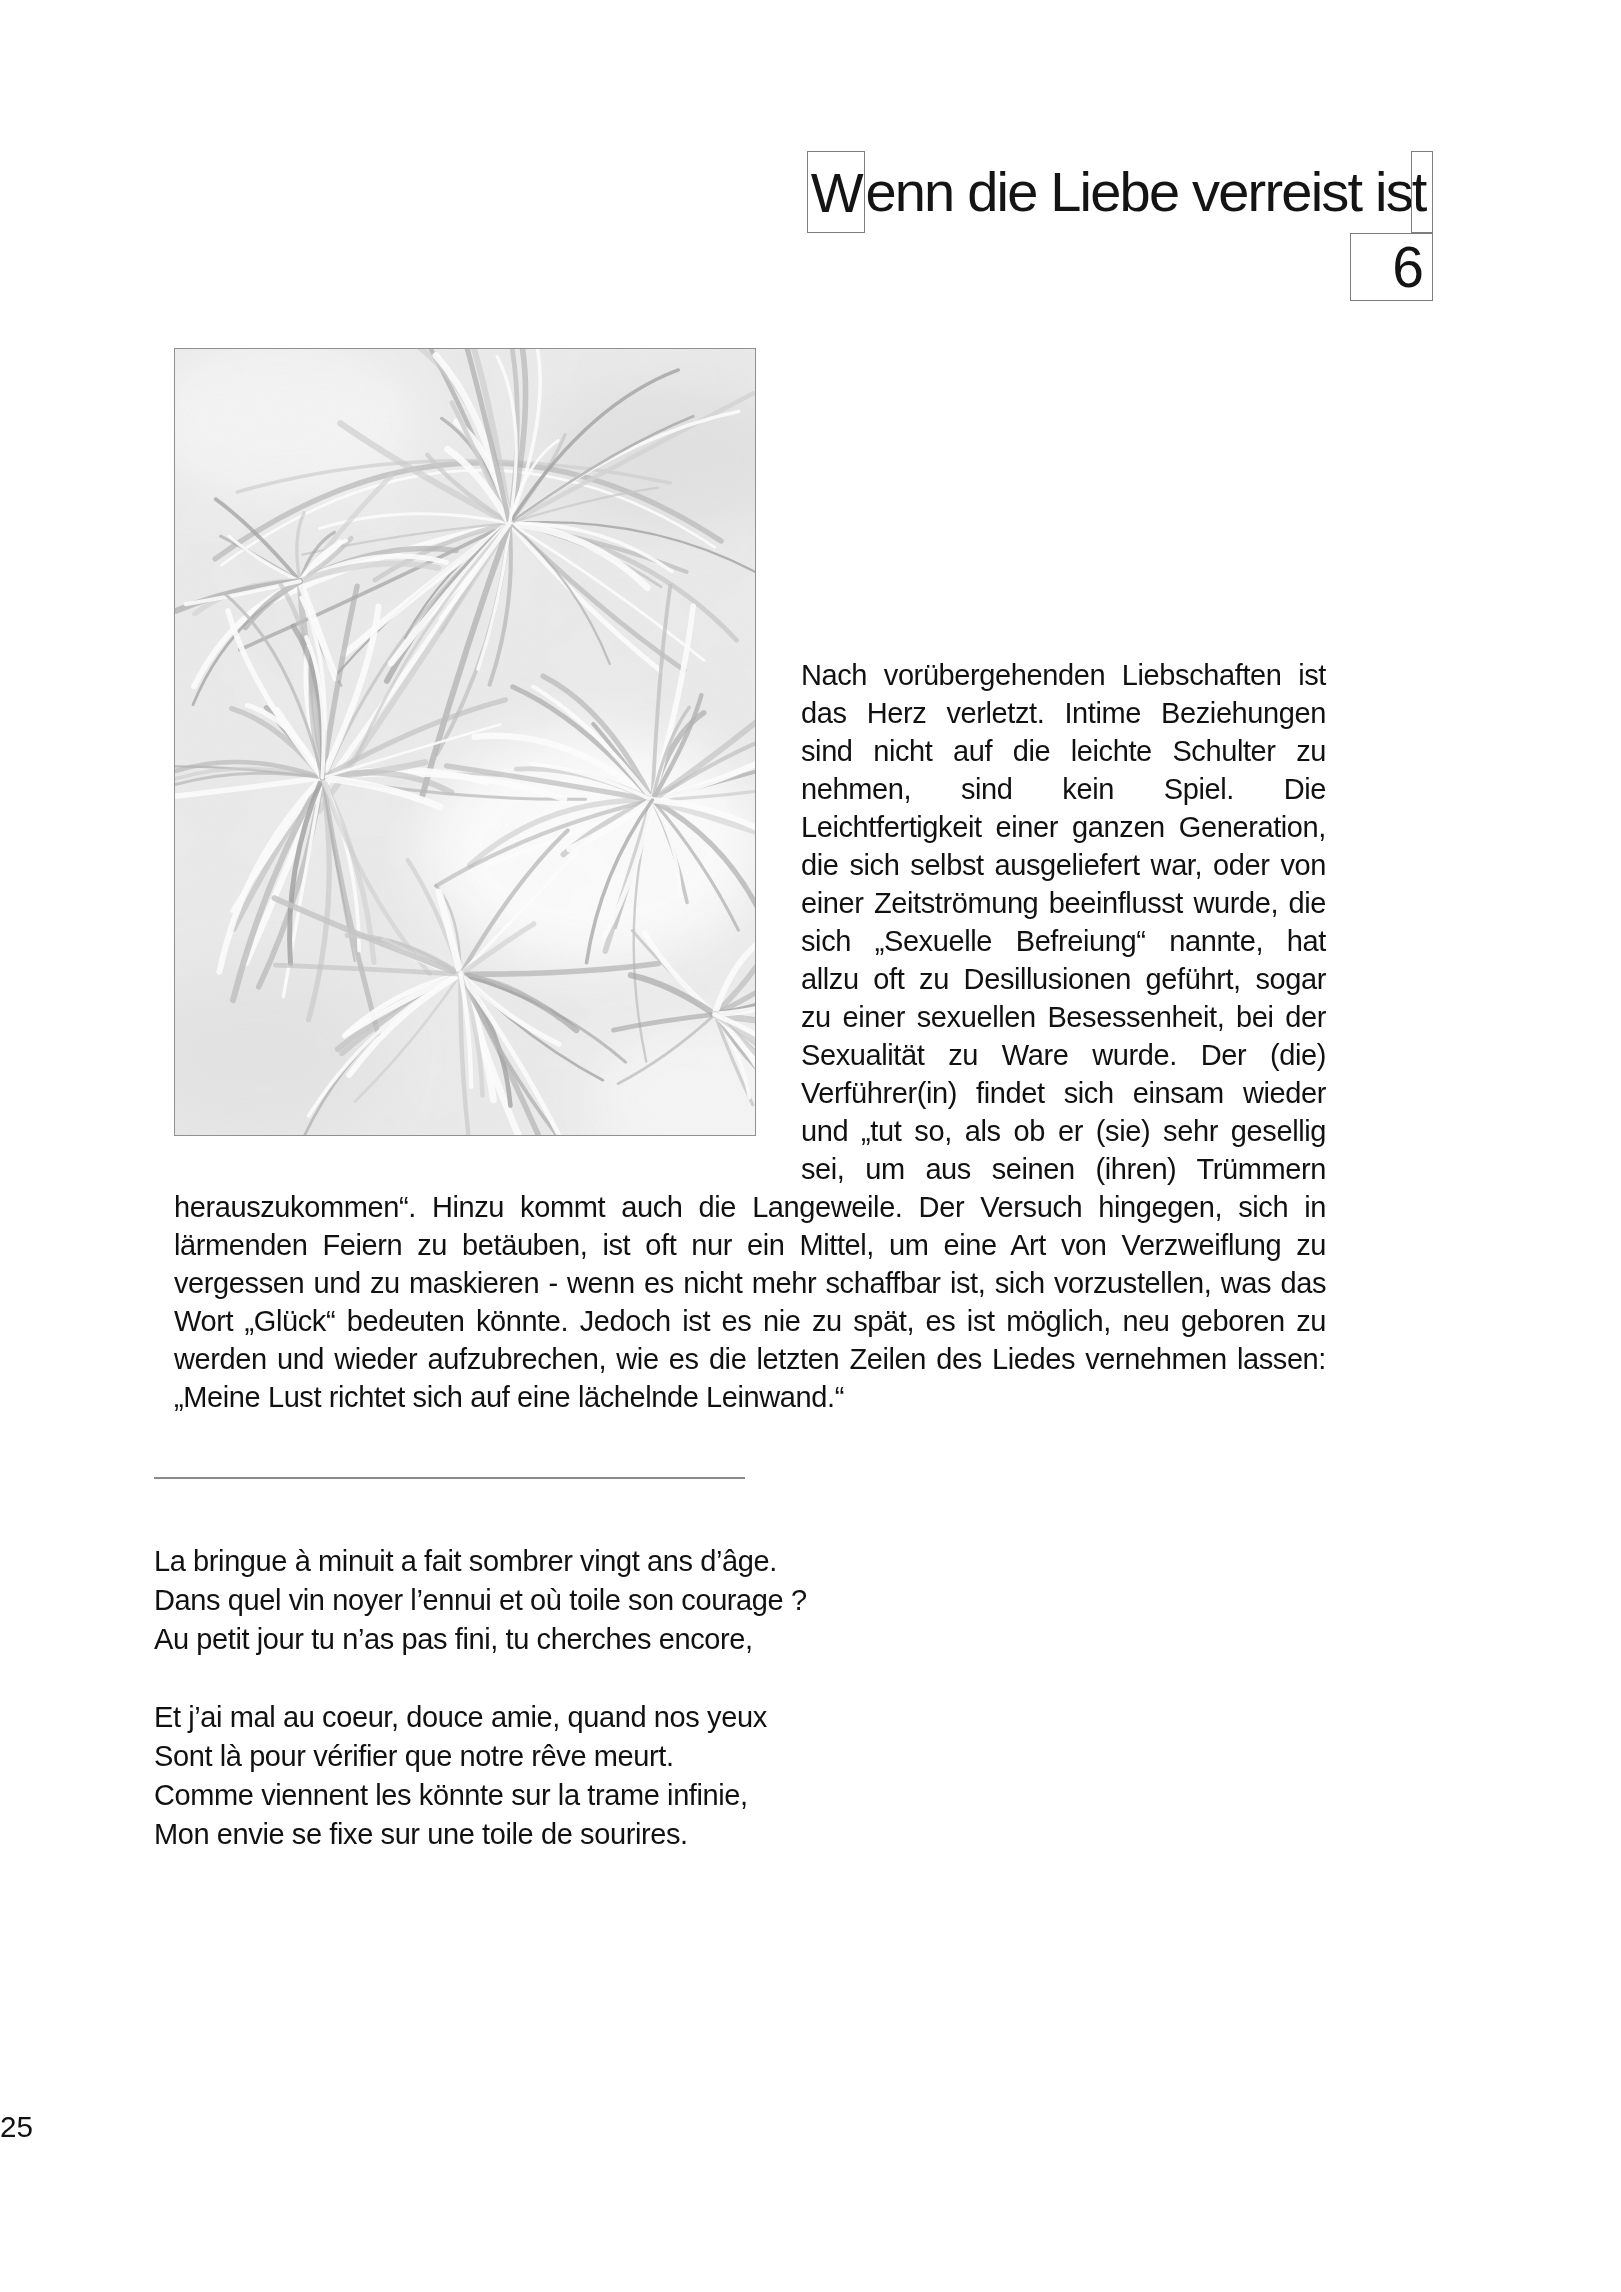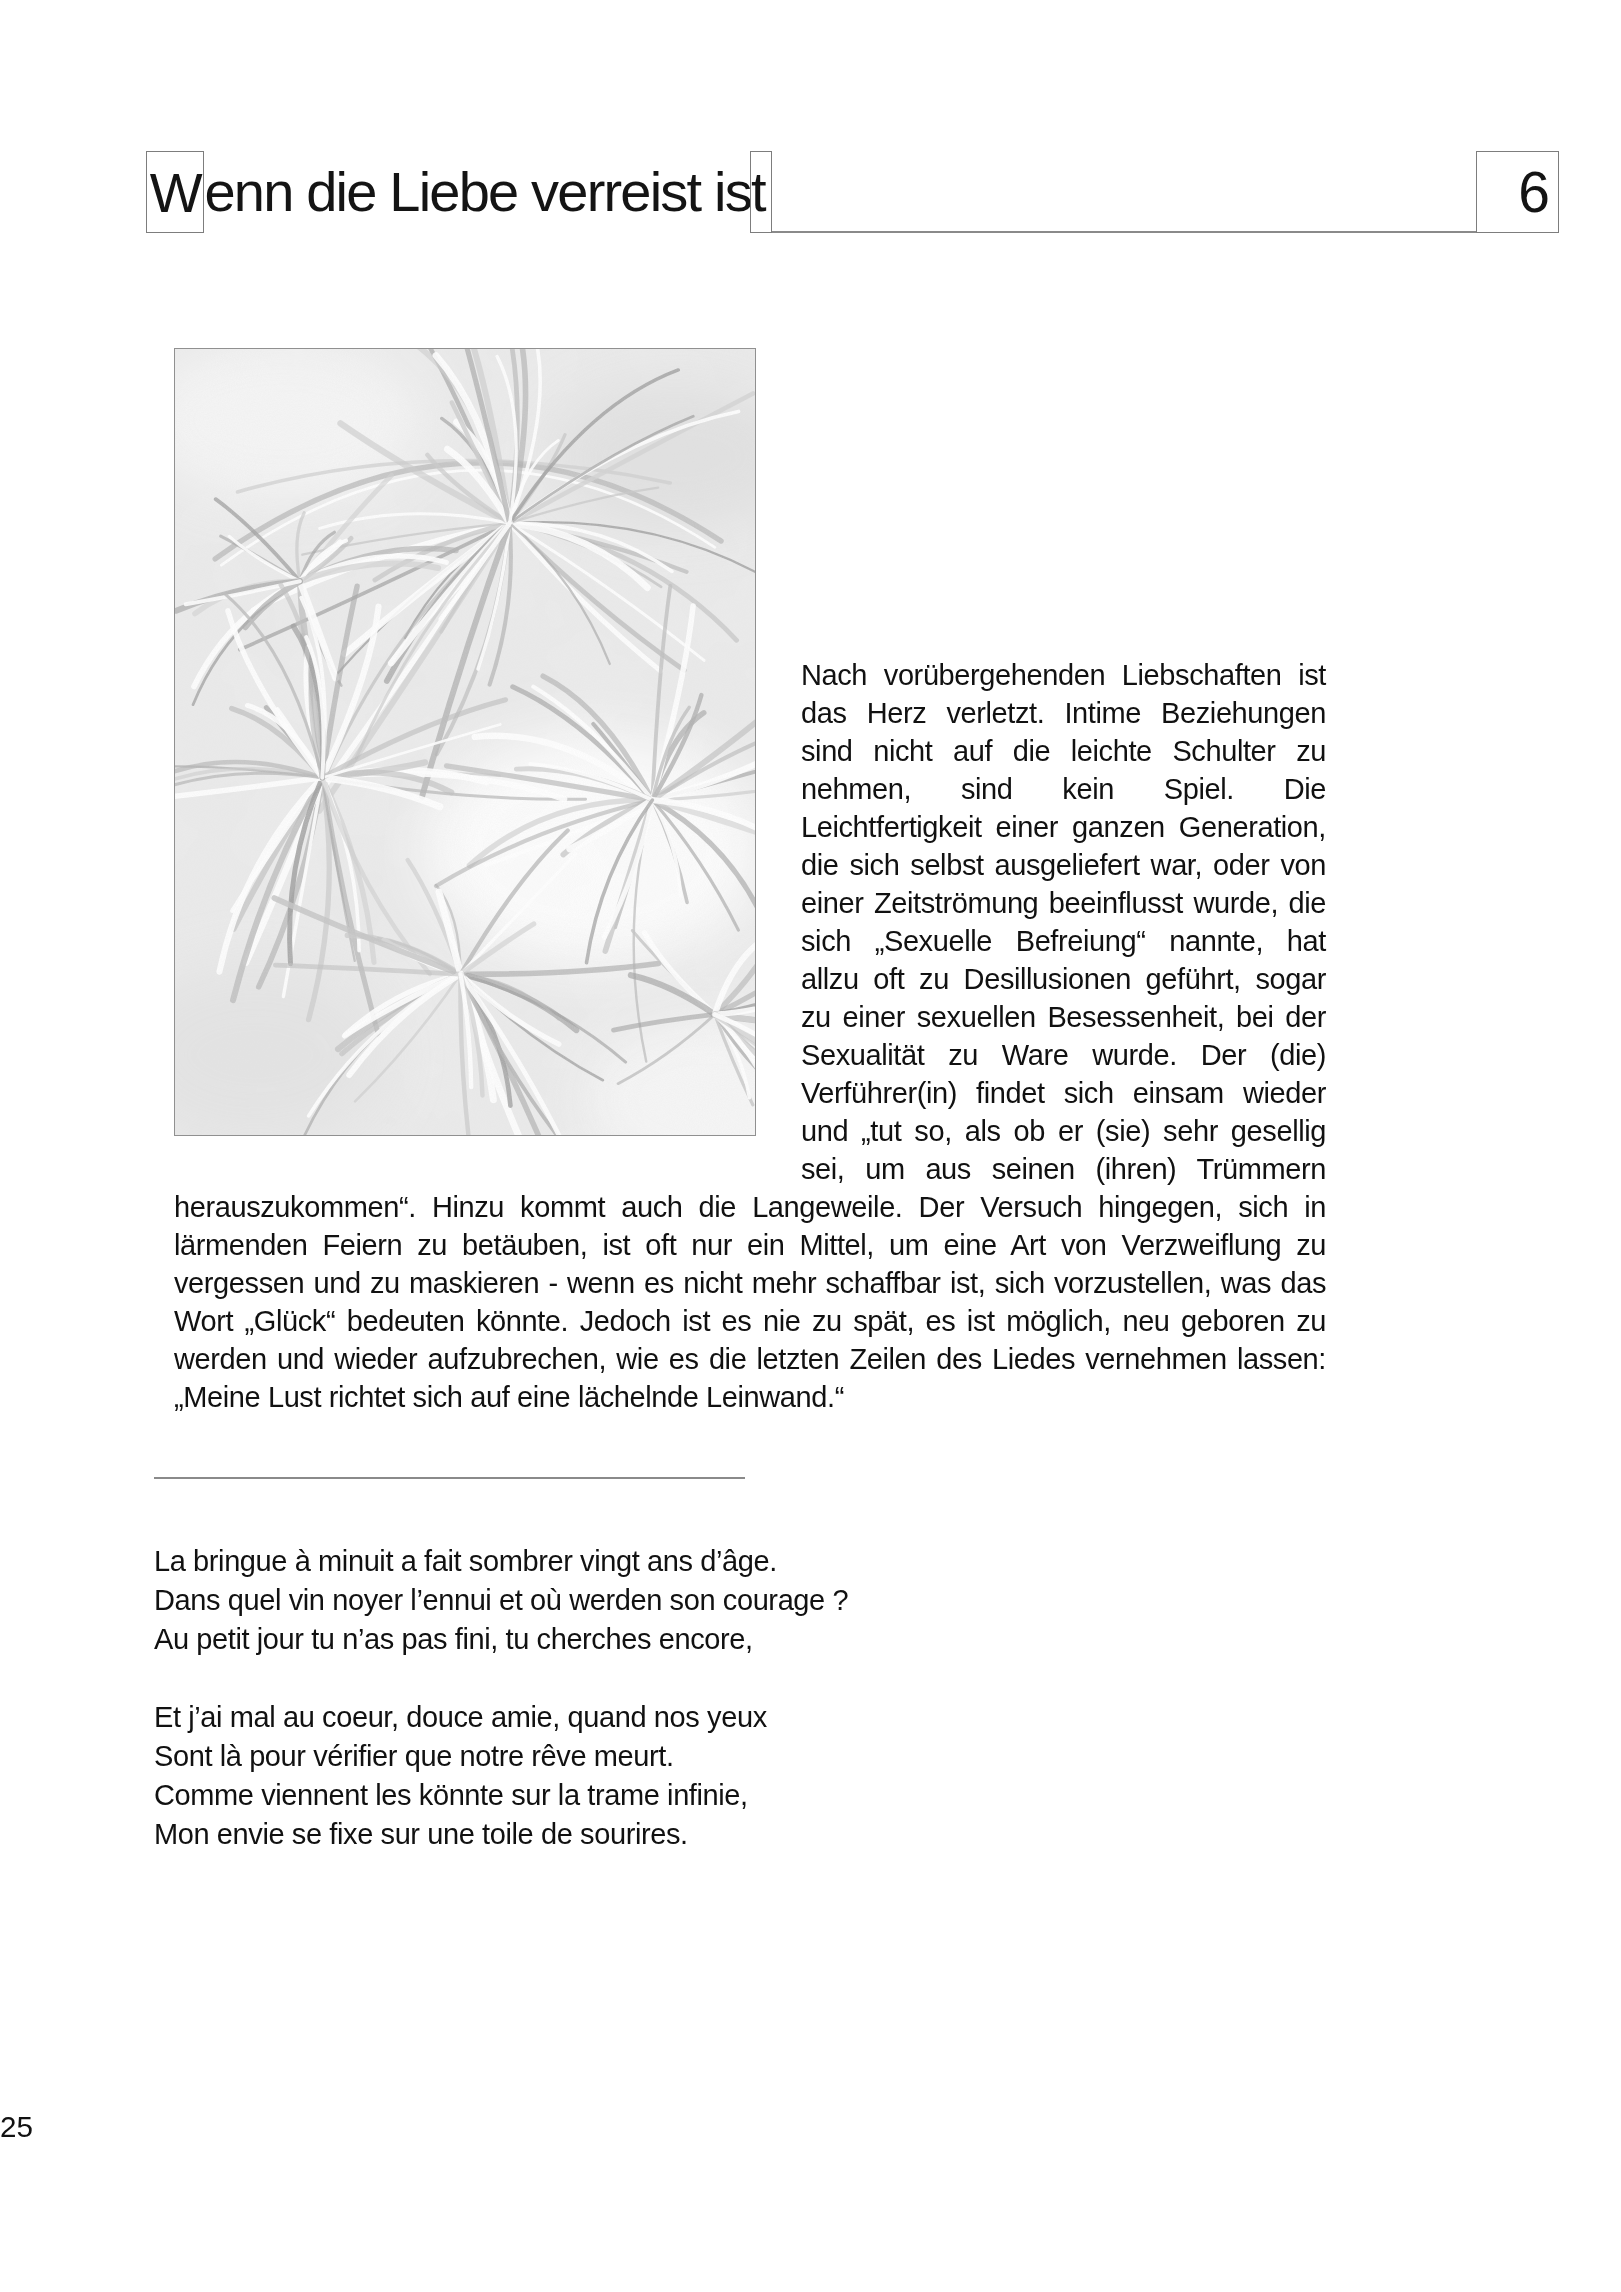--- a/index.html
+++ b/index.html
@@ -6,22 +6,22 @@
   .page{
     position:relative;
     width:1621px;height:2293px;
     background:#ffffff;
     overflow:hidden;
     font-family:"Liberation Sans","DejaVu Sans",sans-serif;
     color:#111111;
   }
   
   .chapter-header{
-    position:absolute;left:146px;top:151px;width:1413px;height:82px;
-    display:flex;align-items:center;
+    position:absolute;left:146px;top:151px;width:1287px;height:82px;
+    display:flex;align-items:flex-end;flex-direction:column;
   }
   .chapter-title{
     font-size:56px;line-height:82px;letter-spacing:-1.8px;
     font-stretch:condensed;white-space:nowrap;color:#141414;
   }
   .cap-box{
     display:inline-block;height:82px;box-sizing:border-box;
     border:0.9px solid #7d7d7d;padding:0 2.7px;vertical-align:top;
   }
   .end-box{
@@ -316,21 +316,21 @@
     </figure>
     <div class="text-offset-spacer"></div>
     <p class="body-paragraph">Nach vorübergehenden Liebschaften ist das Herz verletzt. Intime Beziehungen sind nicht auf die leichte Schulter zu nehmen, sind kein Spiel. Die Leichtfertigkeit einer ganzen Generation, die sich selbst ausgeliefert war, oder von einer Zeitströmung beeinflusst wurde, die sich „Sexuelle Befreiung“ nannte, hat allzu oft zu Desillusionen geführt, sogar zu einer sexuellen Besessenheit, bei der Sexualität zu Ware wurde. Der (die) Verführer(in) findet sich einsam wieder und „tut so, als ob er (sie) sehr gesellig sei, um aus seinen (ihren) Trümmern herauszukommen“. Hinzu kommt auch die Langeweile. Der Versuch hingegen, sich in lärmenden Feiern zu betäuben, ist oft nur ein Mittel, um eine Art von Verzweiflung zu vergessen und zu maskieren - wenn es nicht mehr schaffbar ist, sich vorzustellen, was das Wort „Glück“ bedeuten könnte. Jedoch ist es nie zu spät, es ist möglich, neu geboren zu werden und wieder aufzubrechen, wie es die letzten Zeilen des Liedes vernehmen lassen: „Meine Lust richtet sich auf eine lächelnde Leinwand.“</p>
   </section>
 
   <div class="section-divider"></div>
 
   <section class="poem">
     <div class="stanza stanza-1">
       <div class="poem-line">La bringue à minuit a fait sombrer vingt ans d’âge.</div>
-      <div class="poem-line">Dans quel vin noyer l’ennui et où werden son courage ?</div>
+      <div class="poem-line">Dans quel vin noyer l’ennui et où toile son courage ?</div>
       <div class="poem-line">Au petit jour tu n’as pas fini, tu cherches encore,</div>
     </div>
     <div class="stanza stanza-2">
       <div class="poem-line">Et j’ai mal au coeur, douce amie, quand nos yeux</div>
       <div class="poem-line">Sont là pour vérifier que notre rêve meurt.</div>
       <div class="poem-line">Comme viennent les könnte sur la trame infinie,</div>
       <div class="poem-line">Mon envie se fixe sur une toile de sourires.</div>
     </div>
   </section>
 

